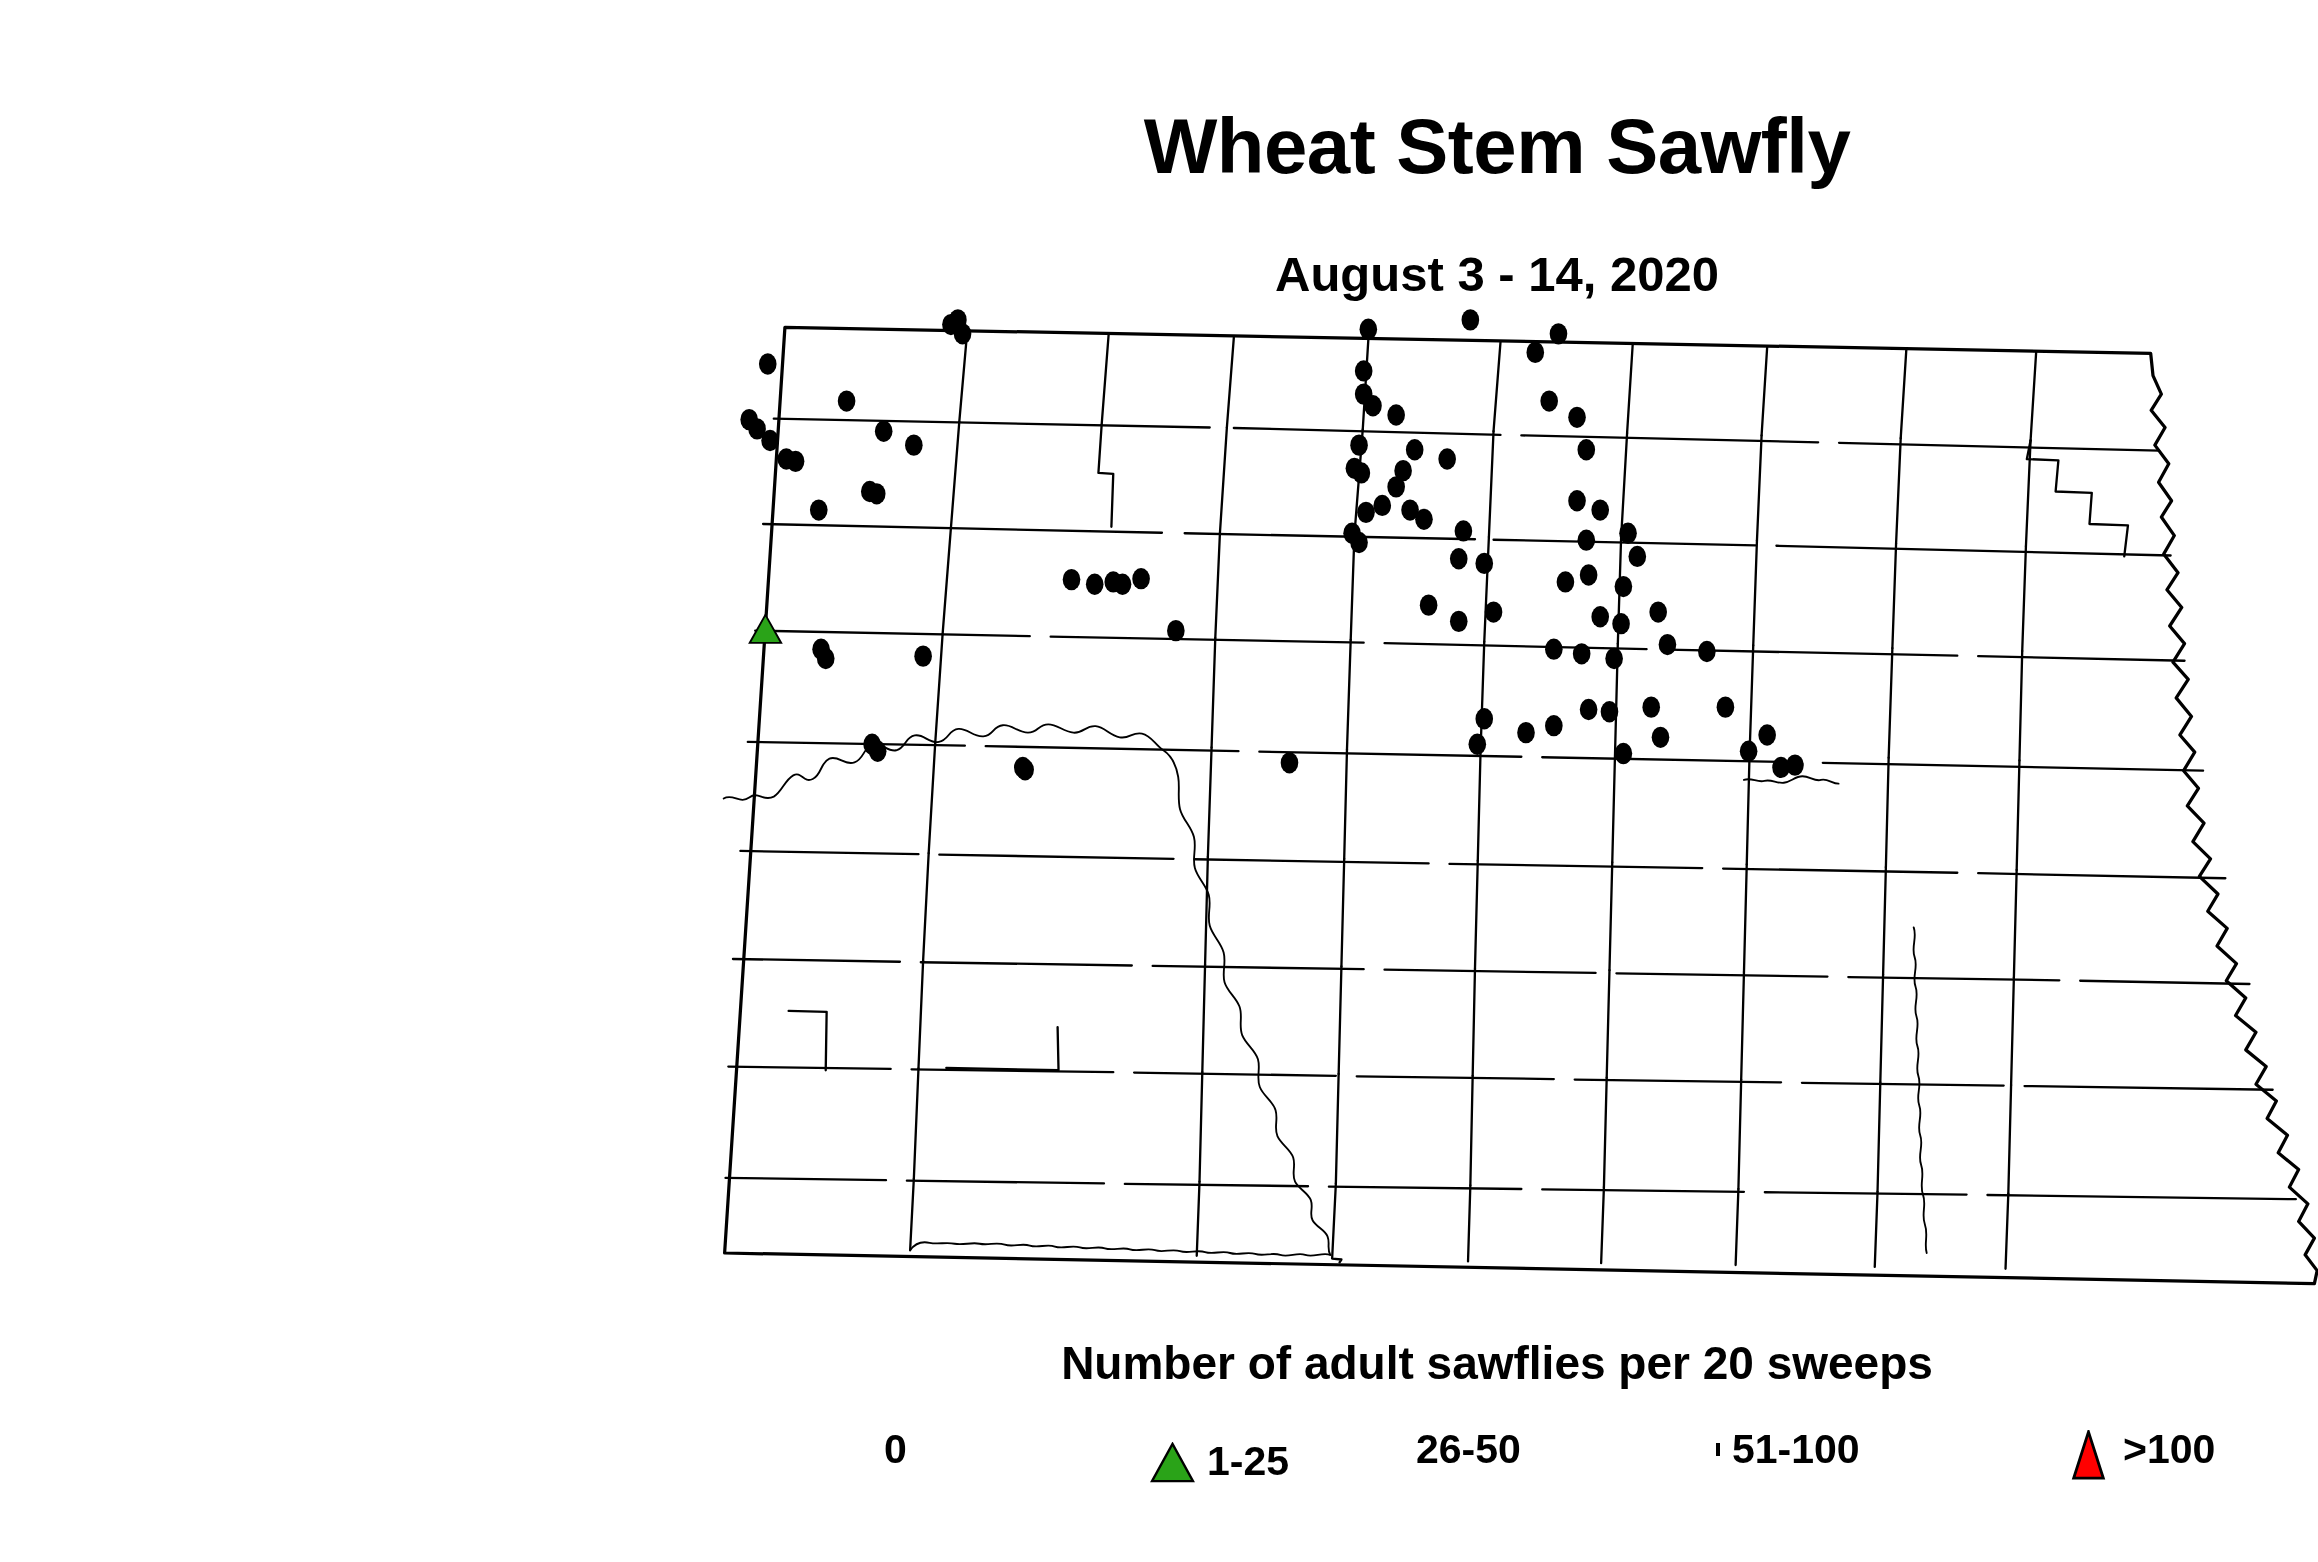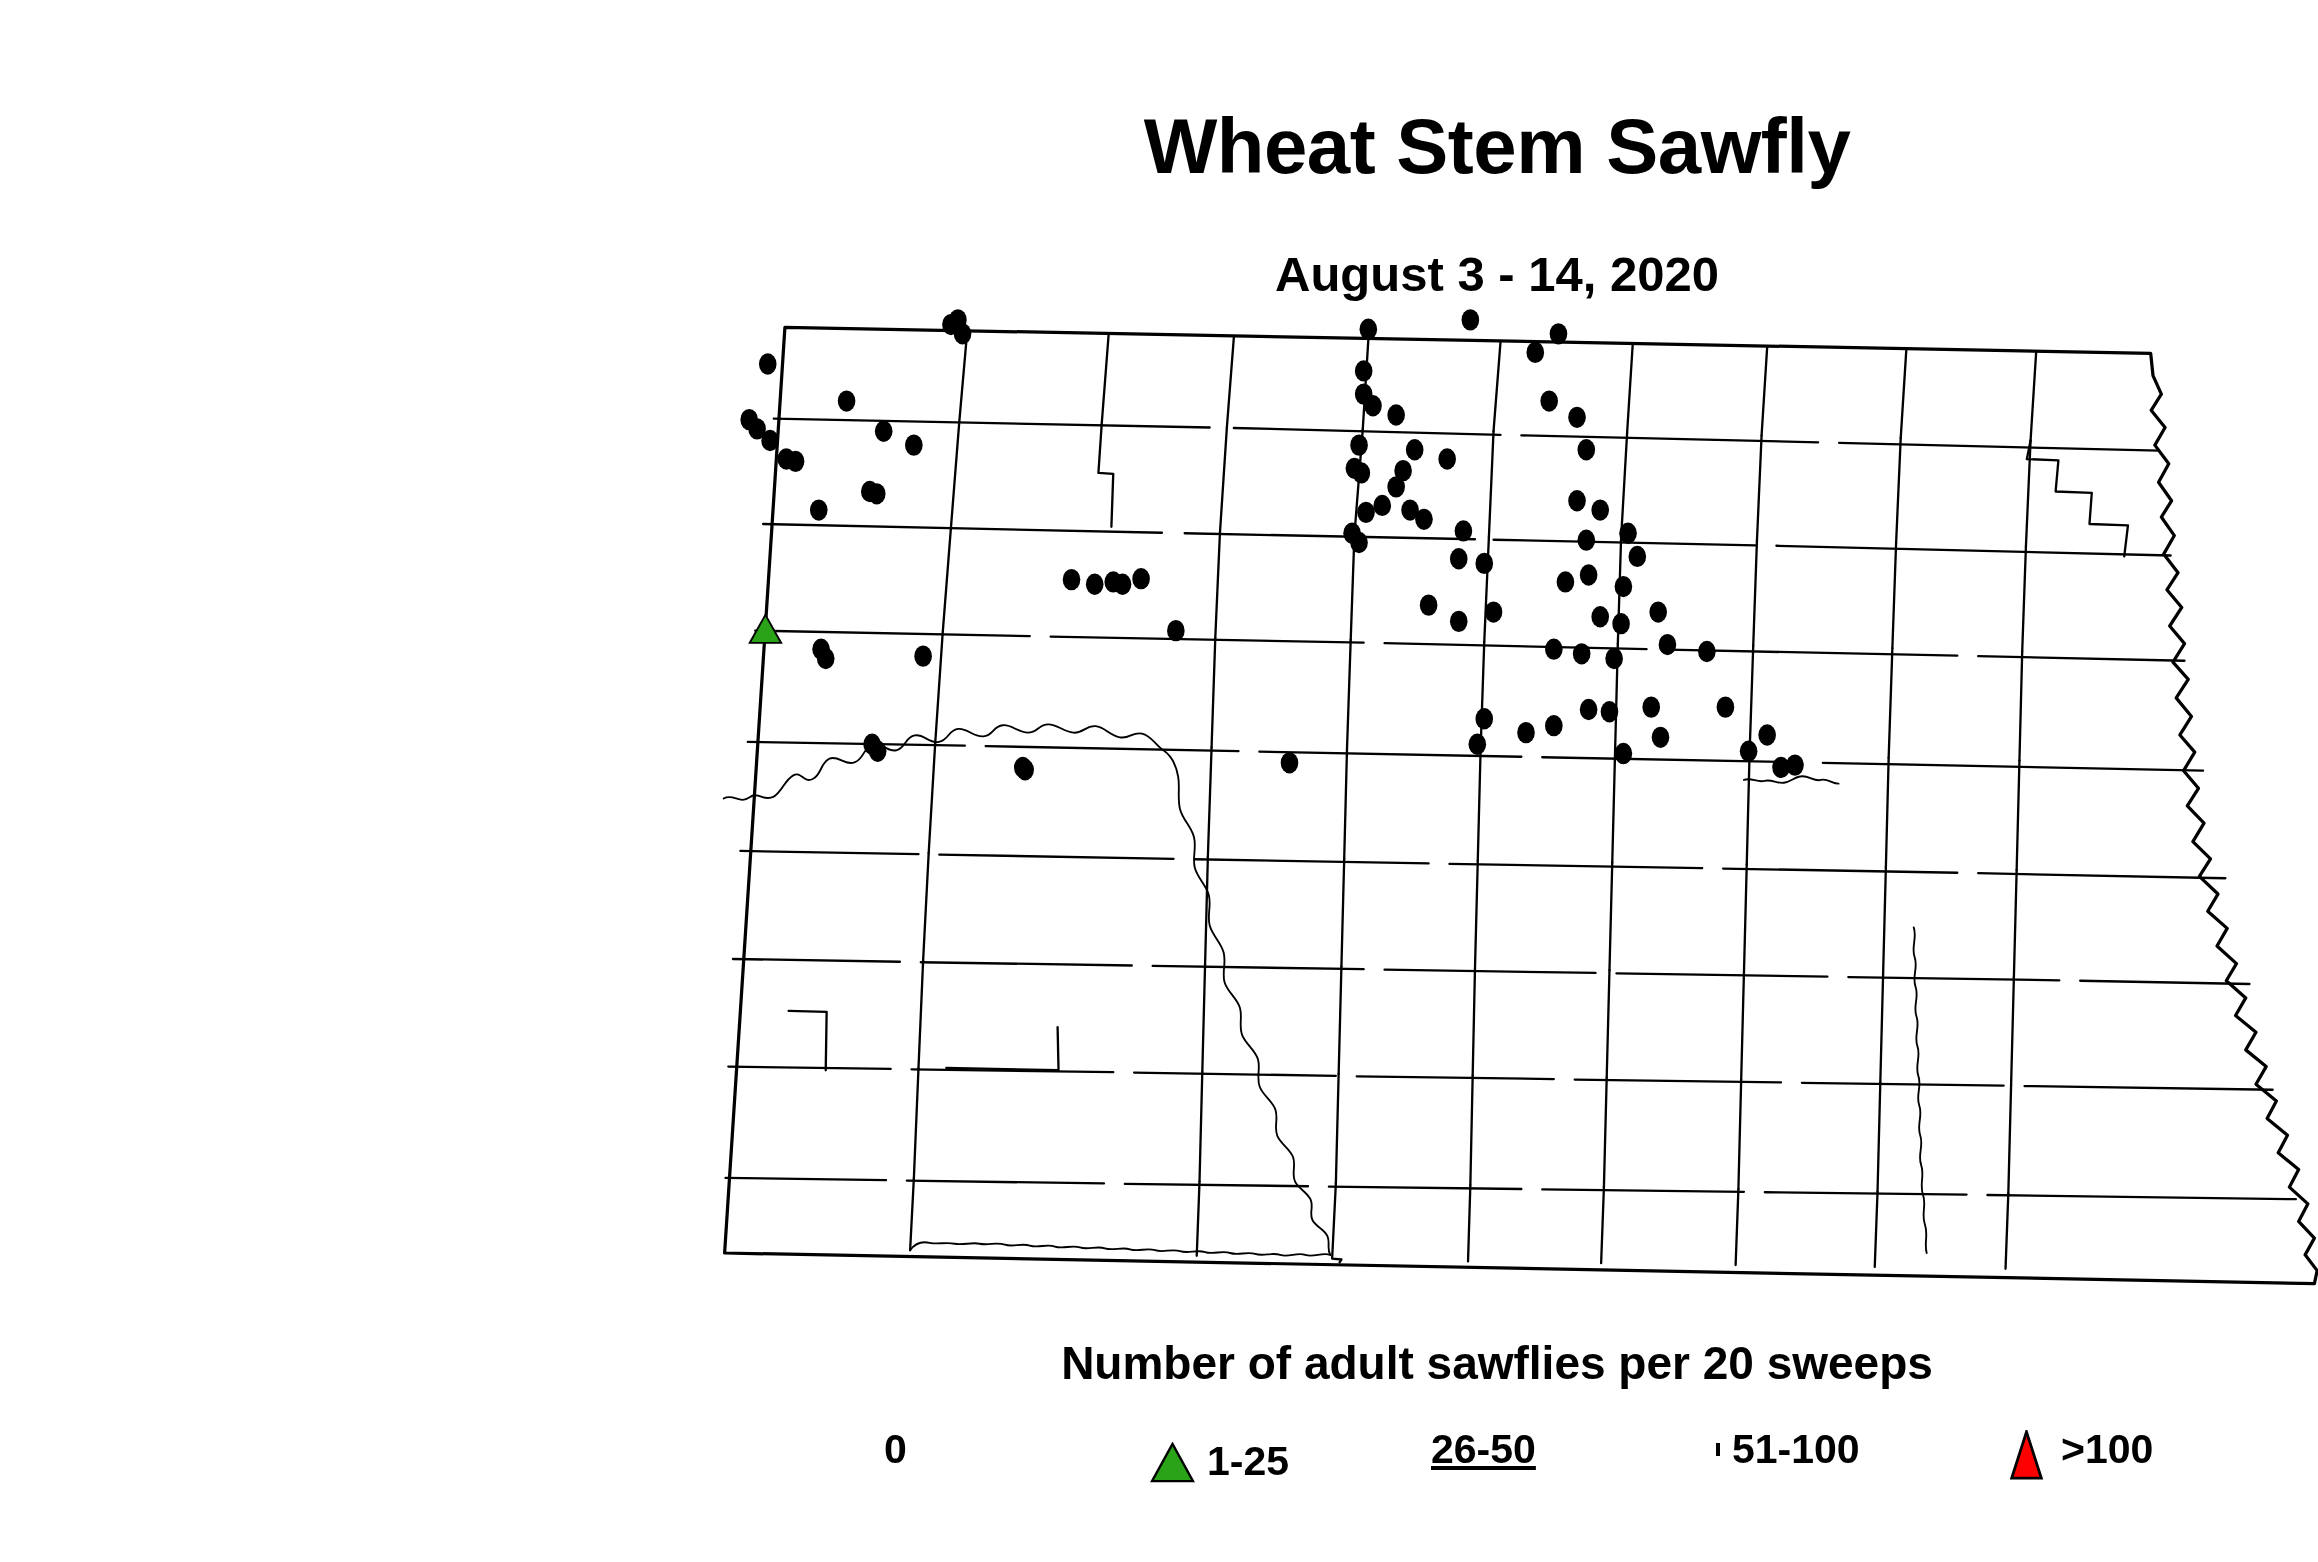--- a/index.html
+++ b/index.html
@@ -322,31 +322,31 @@
 
     <div class="leg-item" style="left:278px;align-items:flex-end;">
       <span class="sw tri-wrap">
         <svg width="45" height="41" viewBox="0 0 96 88">
             <polygon points="48,4 92,84 4,84" fill="#2aa318" stroke="#000" stroke-width="5"></polygon>
           </svg>
       </span>
       <span class="leg-label">1-25</span>
     </div>
 
-    <div class="leg-item" style="left:547px;text-decoration:underline;">
+    <div class="leg-item" style="left:532px;">
       <span class="sw"><span class="sw-circ-blue"></span></span>
       <span class="leg-label">26-50</span>
     </div>
 
     <div class="leg-item" style="left:844px;">
       <span class="sw"><span class="sw-sq-yellow"></span></span>
       <span class="leg-label">51-100</span>
     </div>
 
-    <div class="leg-item" style="left:1132px;justify-content:flex-end;">
+    <div class="leg-item" style="left:1194px;justify-content:flex-end;">
       <span class="sw tri-wrap">
         <svg width="45" height="51" viewBox="0 0 96 110">
             <polygon points="48,4 80,104 16,104" fill="#ff0000" stroke="#000" stroke-width="6"></polygon>
           </svg>
       </span>
       <span class="leg-label">&gt;100</span>
     </div>
 
   </div>
 </div>

